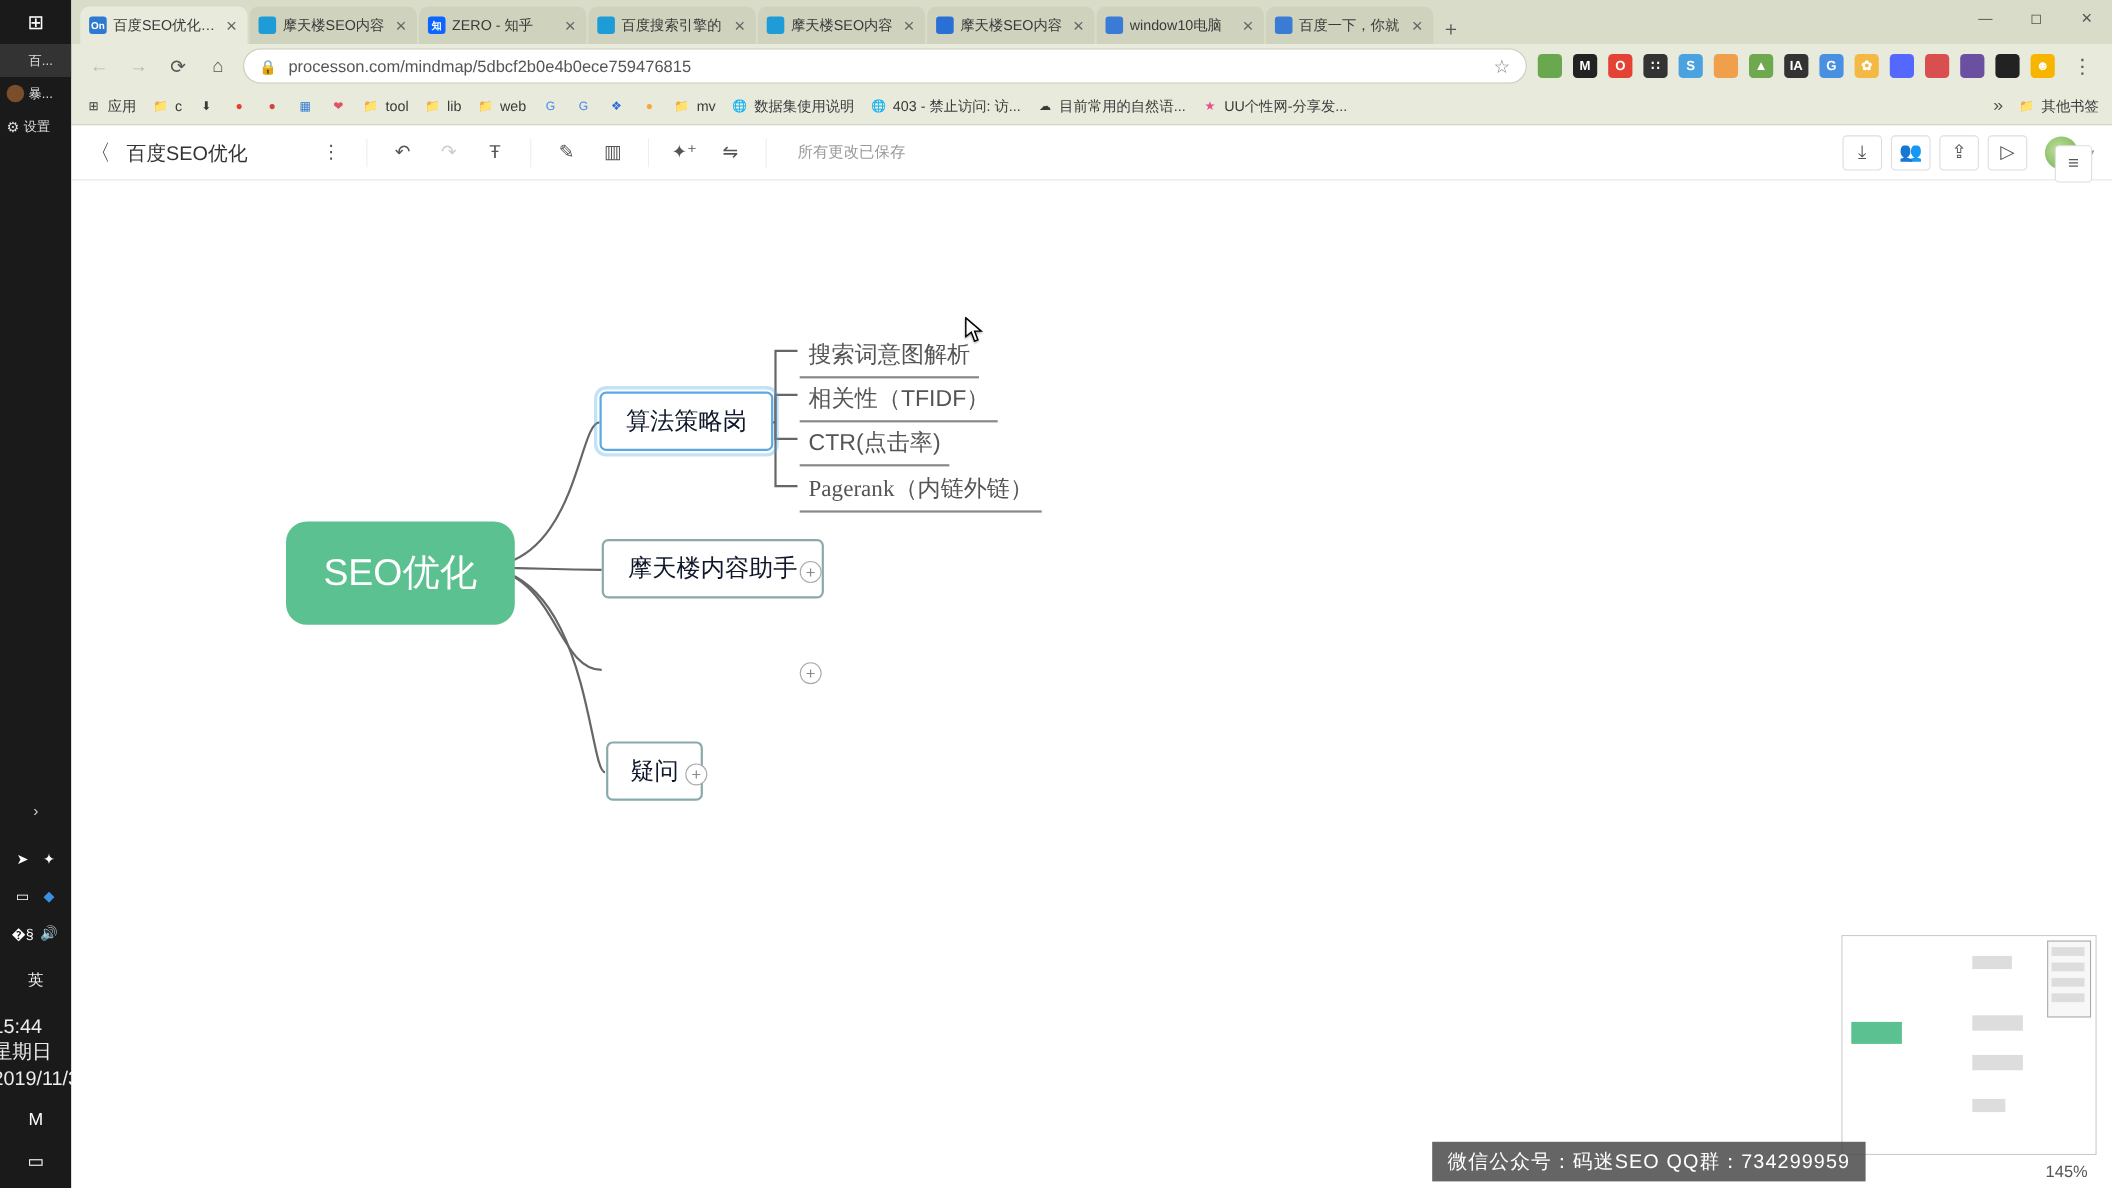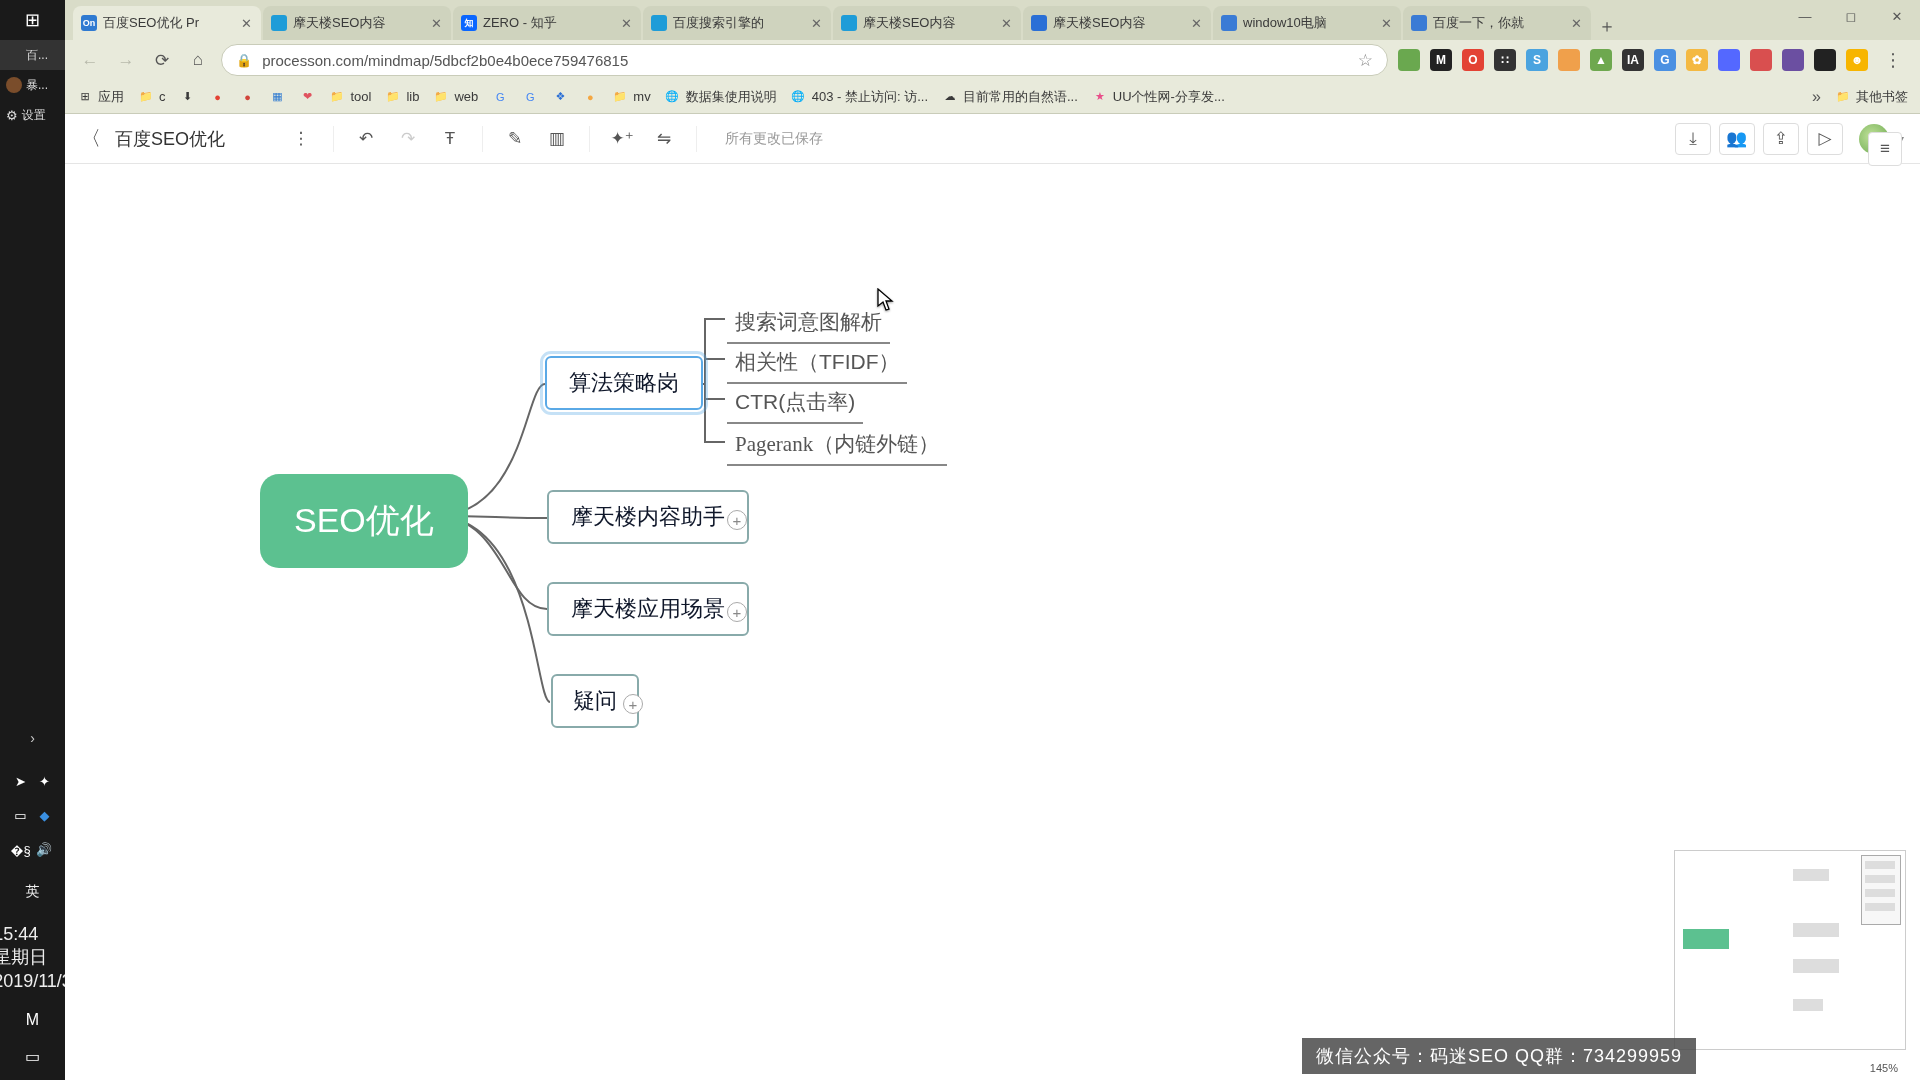--- a/index.html
+++ b/index.html
@@ -19,21 +19,21 @@
 .win-tray-group { display:flex; flex-direction:column; gap:4px; align-items:center; }
 
 
 .chrome { position:absolute; left:65px; top:0; right:0; bottom:0; background:#e8eadb; display:flex; flex-direction:column; }
 
 
 .win-controls { position:absolute; top:0; right:0; height:32px; display:flex; z-index:5; }
 .win-controls div { width:46px; display:flex; align-items:center; justify-content:center; font-size:13px; color:#555; }
 
 .tabstrip { height:40px; display:flex; align-items:flex-end; padding-left:8px; padding-right:200px; gap:0; background:#d9dcc8; }
-.tab { height:34px; width:188px; background:#cfd3be; border-radius:8px 8px 0 0; display:flex; align-items:center; padding:0 8px; gap:6px; font-size:13px; color:#3a3a3a; position:relative; margin-right:2px; overflow:hidden; }
+.tab { height:34px; width:152px; background:#cfd3be; border-radius:8px 8px 0 0; display:flex; align-items:center; padding:0 8px; gap:6px; font-size:13px; color:#3a3a3a; position:relative; margin-right:2px; overflow:hidden; }
 .tab.active { background:#e8eadb; }
 .tab .favicon { width:16px; height:16px; border-radius:3px; flex:0 0 16px; display:inline-flex; align-items:center; justify-content:center; font-size:9px; font-weight:bold; color:#fff; }
 .tab .title { flex:1; white-space:nowrap; overflow:hidden; text-overflow:ellipsis; }
 .tab .close { font-size:13px; color:#666; flex:0 0 12px; }
 .newtab { width:28px; height:28px; display:flex; align-items:center; justify-content:center; font-size:18px; color:#555; }
 
 .addr-row { height:40px; display:flex; align-items:center; gap:10px; padding:0 12px; background:#e8eadb; }
 .nav-btn { width:26px; height:26px; display:flex; align-items:center; justify-content:center; font-size:17px; color:#555; border-radius:50%; }
 .nav-btn.disabled { color:#b7b9ab; }
 .omnibox { flex:1; height:32px; background:#fff; border:1px solid #c9ccb9; border-radius:16px; display:flex; align-items:center; padding:0 14px; gap:10px; font-size:15px; color:#555; }
@@ -82,21 +82,21 @@
 
 
 .cursor { position:absolute; width:18px; height:24px; pointer-events:none; }
 .cursor svg { width:18px; height:24px; filter:drop-shadow(0 1px 1px rgba(0,0,0,.4)); }
 
 
 .minimap { position:absolute; right:14px; bottom:30px; width:232px; height:200px; background:#fff; border:1px solid #ccc; }
 .minimap .vp { position:absolute; right:4px; top:4px; width:40px; height:70px; border:1px solid #aaa; background:#f7f7f7; }
 .minimap .mroot { position:absolute; left:8px; top:78px; width:46px; height:20px; background:#5cc190; }
 .minimap .mnode { position:absolute; background:#ddd; }
-.zoom-label { position:absolute; right:22px; bottom:6px; font-size:11px; color:#555; }
+.zoom-label { position:absolute; right:22px; bottom:6px; font-size:15px; color:#555; }
 
 
 .watermark { position:absolute; right:224px; bottom:6px; background:rgba(74,74,74,.85); color:#fff; font-size:18px; padding:6px 14px; letter-spacing:1px; }
 </style>
 </head>
 <body>
 
 <div class="win-taskbar">
   <div class="win-start">⊞</div>
   <div class="win-app active">
@@ -344,21 +344,20 @@
 
       <div class="node selected" style="left:480px; top:192px;">算法策略岗</div>
       <div class="leaf" style="left:662px; top:140px;">搜索词意图解析</div>
       <div class="leaf" style="left:662px; top:180px;">相关性（TFIDF）</div>
       <div class="leaf" style="left:662px; top:220px;">CTR(点击率)</div>
       <div class="leaf" style="left:662px; top:262px;font-family:Liberation Serif, serif;">Pagerank（内链外链）</div>
 
       <div class="node" style="left:482px; top:326px;">摩天楼内容助手</div>
       <div class="expand" style="left:662px; top:346px;">+</div>
 
-      <div class="node" style="left:482px; top:418px;">摩天楼应用场景</div>
       <div class="expand" style="left:662px; top:438px;">+</div>
 
       <div class="node" style="left:486px; top:510px; padding:10px 20px;">疑问</div>
       <div class="expand" style="left:558px; top:530px;">+</div>
 
       <div class="cursor" style="left:812px; top:124px;">
         <svg viewBox="0 0 18 24">
             <path d="M1 1 L1 18 L6 14 L9 22 L12 21 L9 13 L15 13 Z" fill="#fff" stroke="#000" stroke-width="1.3"></path>
           </svg>
       </div>

